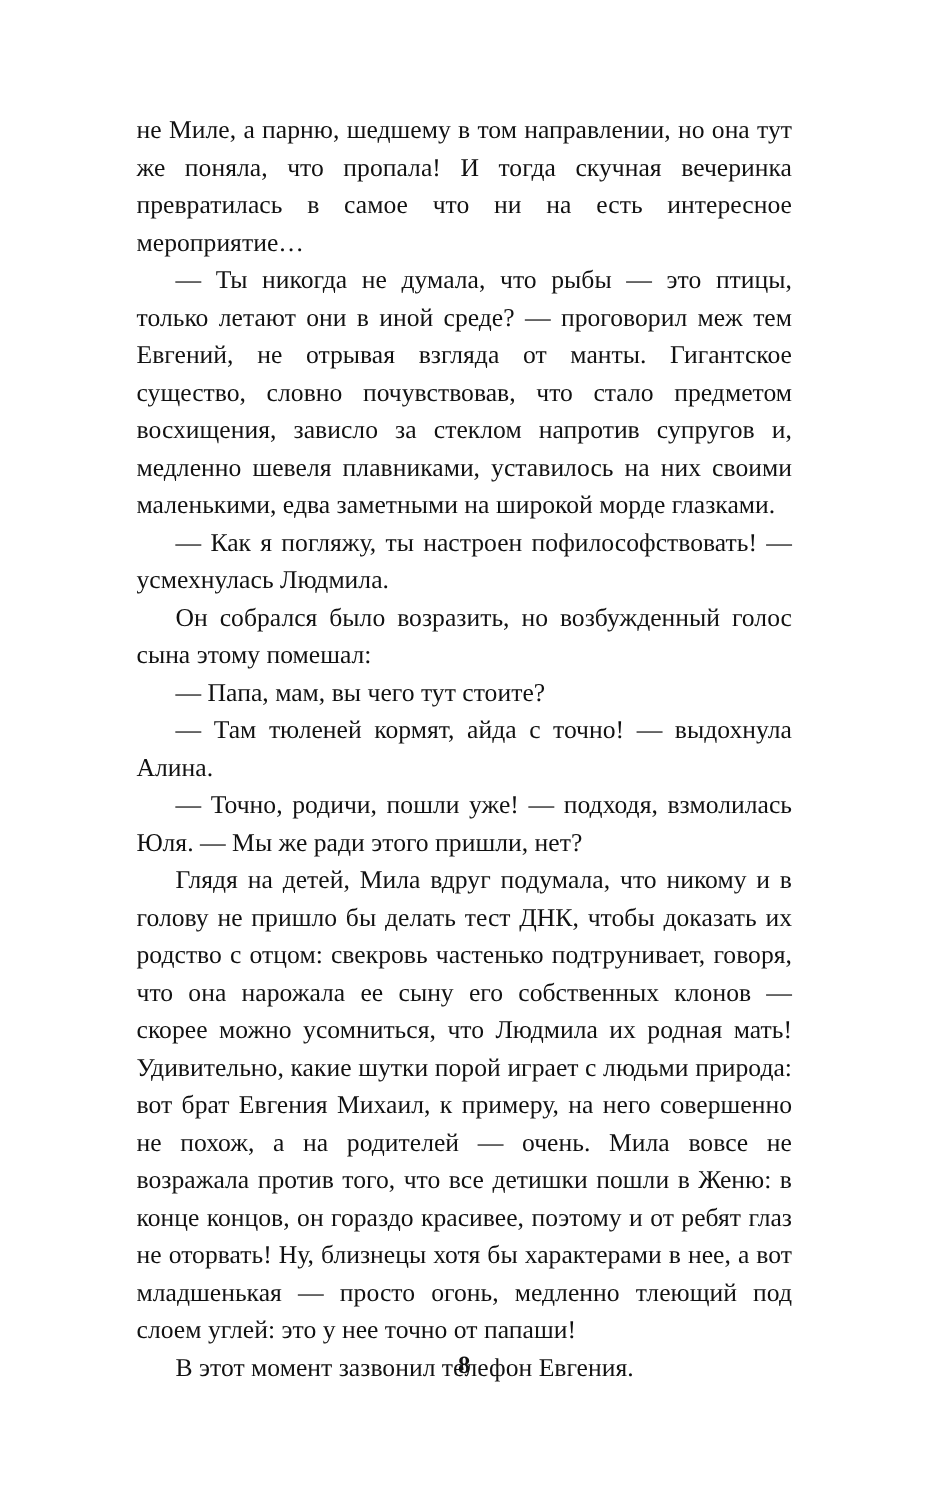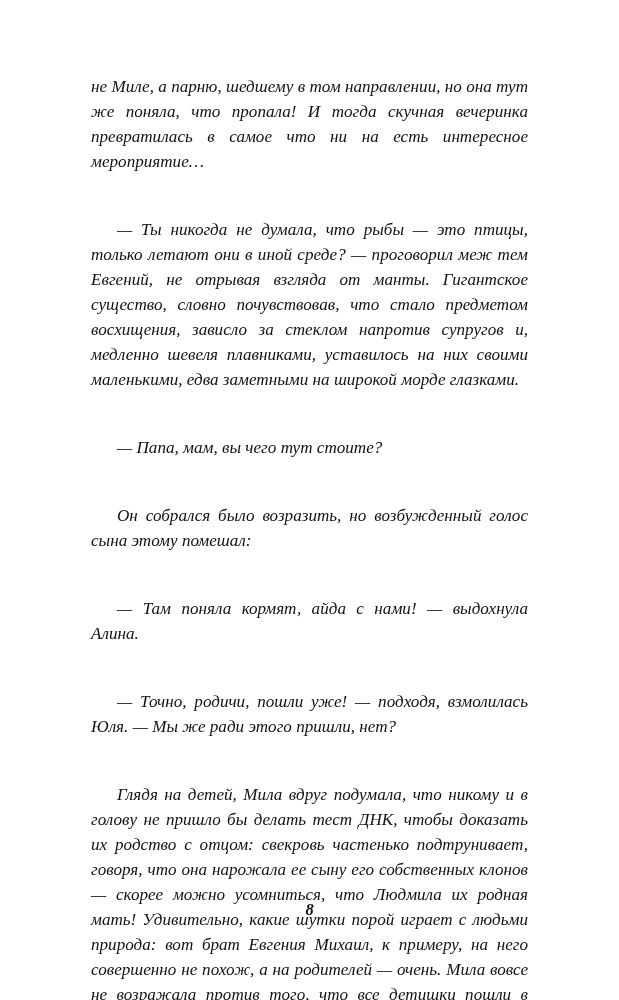--- a/index.html
+++ b/index.html
@@ -12,42 +12,40 @@
     background: #ffffff;
     font-family: "Liberation Serif", "DejaVu Serif", serif;
     color: #111111;
     overflow: hidden;
   }
   .page {
     position: relative;
     width: 503px;
     height: 1000px;
     box-sizing: border-box;
-    font-style: italic;
   }
   .text-block {
     position: absolute;
     left: 91px;
     top: 74px;
     width: 437px;
   }
   p.para {
     margin: 0;
     text-align: justify;
     text-justify: inter-word;
     font-size: 17.1px;
     line-height: 25.0px;
     letter-spacing: 0.01px;
     word-spacing: 0px;
     hyphens: manual;
     -webkit-hyphens: manual;
   }
   p.indent {
     text-indent: 26px;
-    margin-top: 43px;
   }
   p.cont {
     text-indent: 0;
   }
   .folio {
     position: absolute;
     left: 0;
     top: 900px;
     width: 619px;
     text-align: center;
@@ -58,23 +56,24 @@
   }
 </style>
 </head>
 <body>
 
 <div class="page">
 
   <div class="text-block">
     <p class="para cont">не Миле, а парню, шедшему в том направлении, но она тут же поняла, что пропала! И тогда скучная вечеринка превратилась в самое что ни на есть интересное мероприятие…</p>
     <p class="para indent">— Ты никогда не думала, что рыбы — это птицы, только летают они в иной среде? — проговорил меж тем Евгений, не отрывая взгляда от манты. Гигантское существо, словно почувствовав, что стало предметом восхищения, зависло за стеклом напротив супругов и, медленно шевеля плавниками, уставилось на них своими маленькими, едва заметными на широкой морде глазками.</p>
+    <p class="para indent">— Как я погляжу, ты настроен пофилософствовать! — усмехнулась Людмила.</p>
+    <p class="para indent">Он собрался было возразить, но возбужденный голос сына этому помешал:</p>
     <p class="para indent">— Папа, мам, вы чего тут стоите?</p>
-    <p class="para indent">Он собрался было возразить, но возбужденный голос сына этому помешал:</p>
-    <p class="para indent">— Там поняла кормят, айда с нами! — выдохнула Алина.</p>
+    <p class="para indent">— Там тюленей кормят, айда с точно! — выдохнула Алина.</p>
     <p class="para indent">— Точно, родичи, пошли уже! — подходя, взмолилась Юля. — Мы же ради этого пришли, нет?</p>
     <p class="para indent">Глядя на детей, Мила вдруг подумала, что никому и в голову не пришло бы делать тест ДНК, чтобы доказать их родство с отцом: свекровь частенько подтрунивает, говоря, что она нарожала ее сыну его собственных клонов — скорее можно усомниться, что Людмила их родная мать! Удивительно, какие шутки порой играет с людьми природа: вот брат Евгения Михаил, к примеру, на него совершенно не похож, а на родителей — очень. Мила вовсе не возражала против того, что все детишки пошли в Женю: в конце концов, он гораздо красивее, поэтому и от ребят глаз не оторвать! Ну, близнецы хотя бы характерами в нее, а вот младшенькая — просто огонь, медленно тлеющий под слоем углей: это у нее точно от папаши!</p>
     <p class="para indent">В этот момент зазвонил телефон Евгения.</p>
   </div>
 
   <div class="folio">8</div>
 
 </div>
 
 </body></html>

